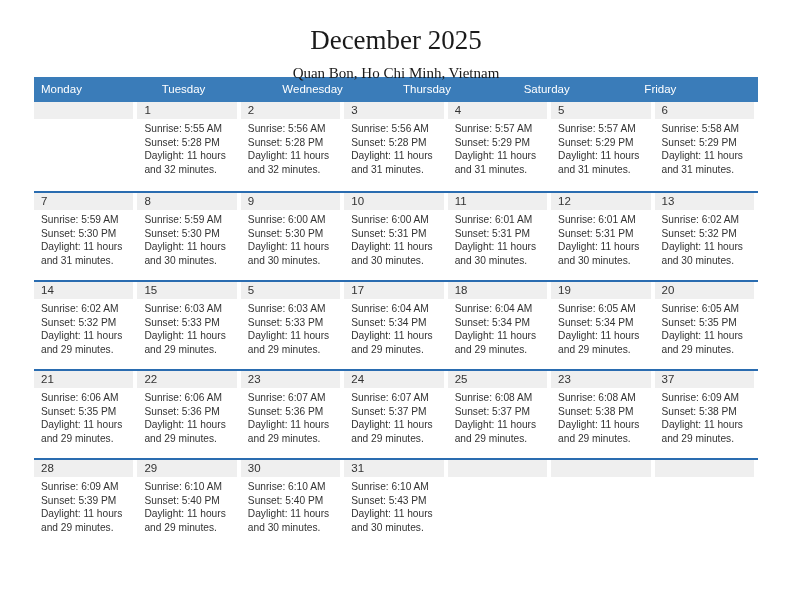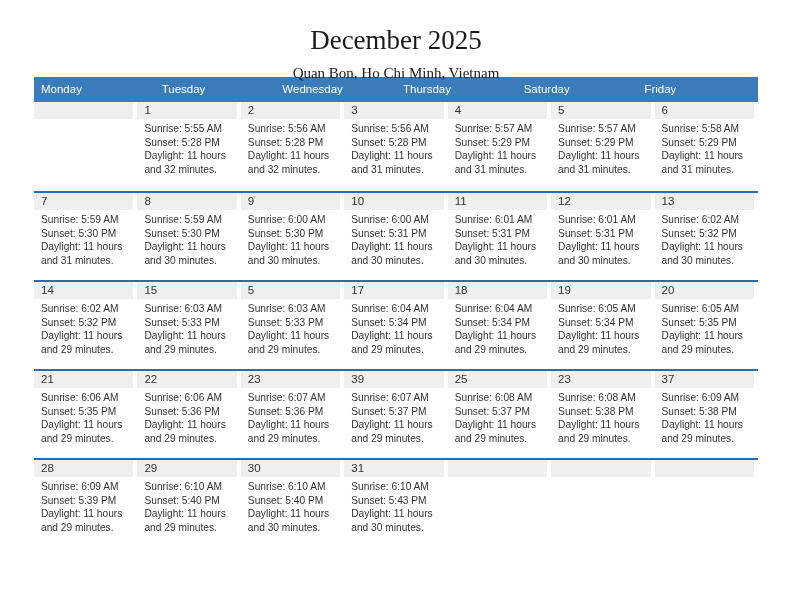--- a/index.html
+++ b/index.html
@@ -434,21 +434,21 @@
             </div>
             <div class="day-body">
               <div class="day-line">Sunrise: 6:07 AM</div>
               <div class="day-line">Sunset: 5:36 PM</div>
               <div class="day-line">Daylight: 11 hours</div>
               <div class="day-line">and 29 minutes.</div>
             </div>
           </div>
           <div class="day-cell">
             <div class="day-num-strip">
-              <span class="day-num">39</span>
+              <span class="day-num">24</span>
             </div>
             <div class="day-body">
               <div class="day-line">Sunrise: 6:07 AM</div>
               <div class="day-line">Sunset: 5:37 PM</div>
               <div class="day-line">Daylight: 11 hours</div>
               <div class="day-line">and 29 minutes.</div>
             </div>
           </div>
           <div class="day-cell">
             <div class="day-num-strip">

